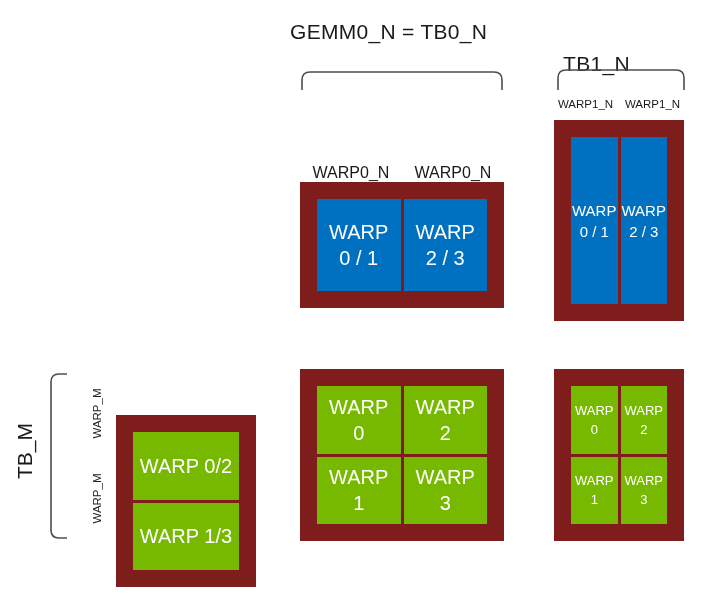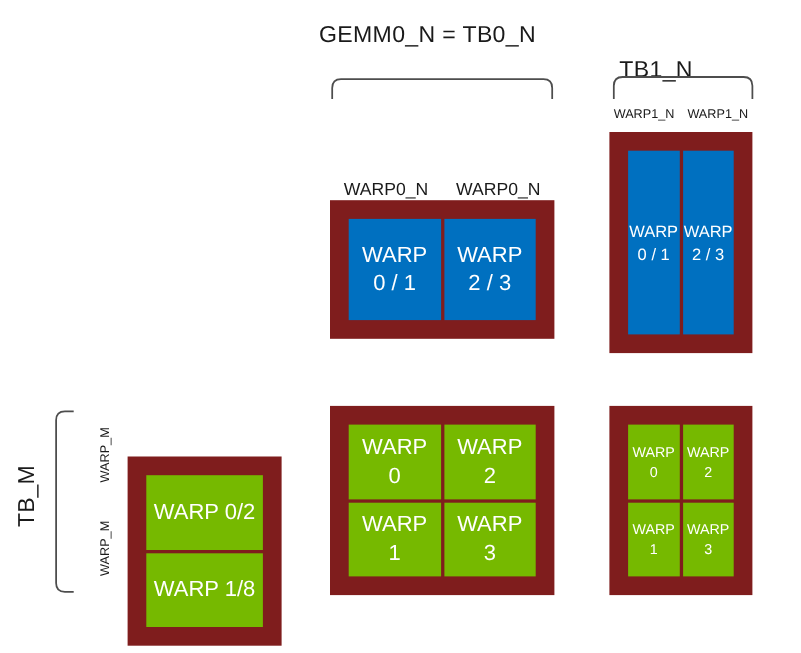--- a/index.html
+++ b/index.html
@@ -105,21 +105,21 @@
   </svg>
 
   <div class="abs rot dimlabel" style="left:61px;top:406px;width:70px;height:15px;font-size:11.5px;">WARP_M</div>
   <div class="abs rot dimlabel" style="left:61px;top:491px;width:70px;height:15px;font-size:11.5px;">WARP_M</div>
 
   <div class="abs block" style="left:116px;top:369px;width:140px;height:172px;grid-template-rows:1fr 1fr;margin-top:46px;">
     <div class="cell green t20">
       <span>WARP 0/2</span>
     </div>
     <div class="cell green t20">
-      <span>WARP 1/8</span>
+      <span>WARP 1/3</span>
     </div>
   </div>
 
   <div class="abs block" style="left:300px;top:369px;width:204px;height:172px;grid-template-columns:1fr 1fr;grid-template-rows:1fr 1fr;">
     <div class="cell green t20">
       <span>WARP</span>
       <span>0</span>
     </div>
     <div class="cell green t20">
       <span>WARP</span>

